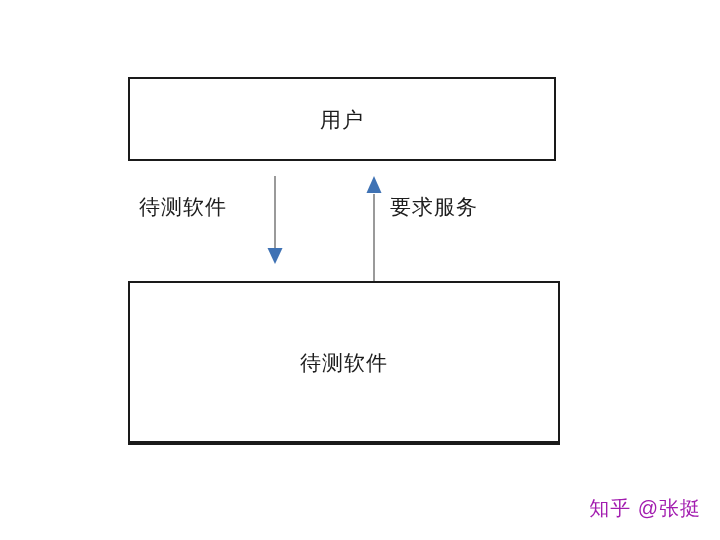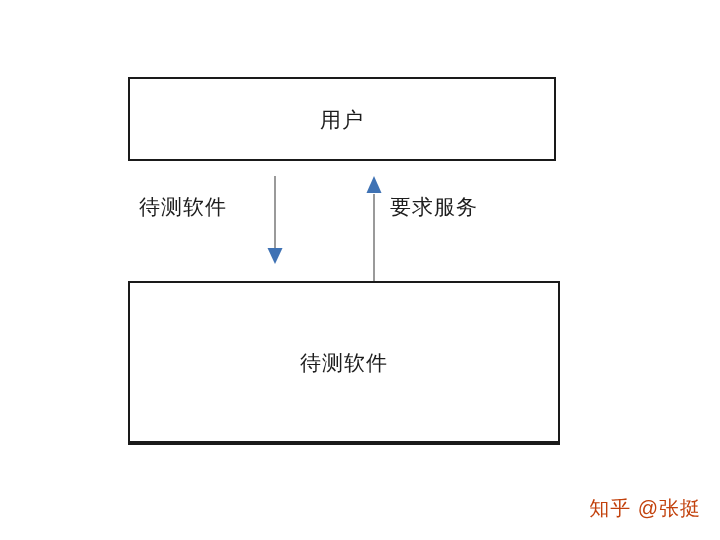--- a/index.html
+++ b/index.html
@@ -103,21 +103,21 @@
     width: 26px;
     height: 114px;
   }
 
   
   #watermark {
     position: absolute;
     right: 19px;
     top: 498px;
     font-size: 20px;
-    color: #c2410c;
+    color: #a21caf;
     letter-spacing: 1px;
     line-height: 1;
     white-space: nowrap;
     user-select: none;
   }
 </style>
 </head>
 <body>
 
 <div id="canvas">

